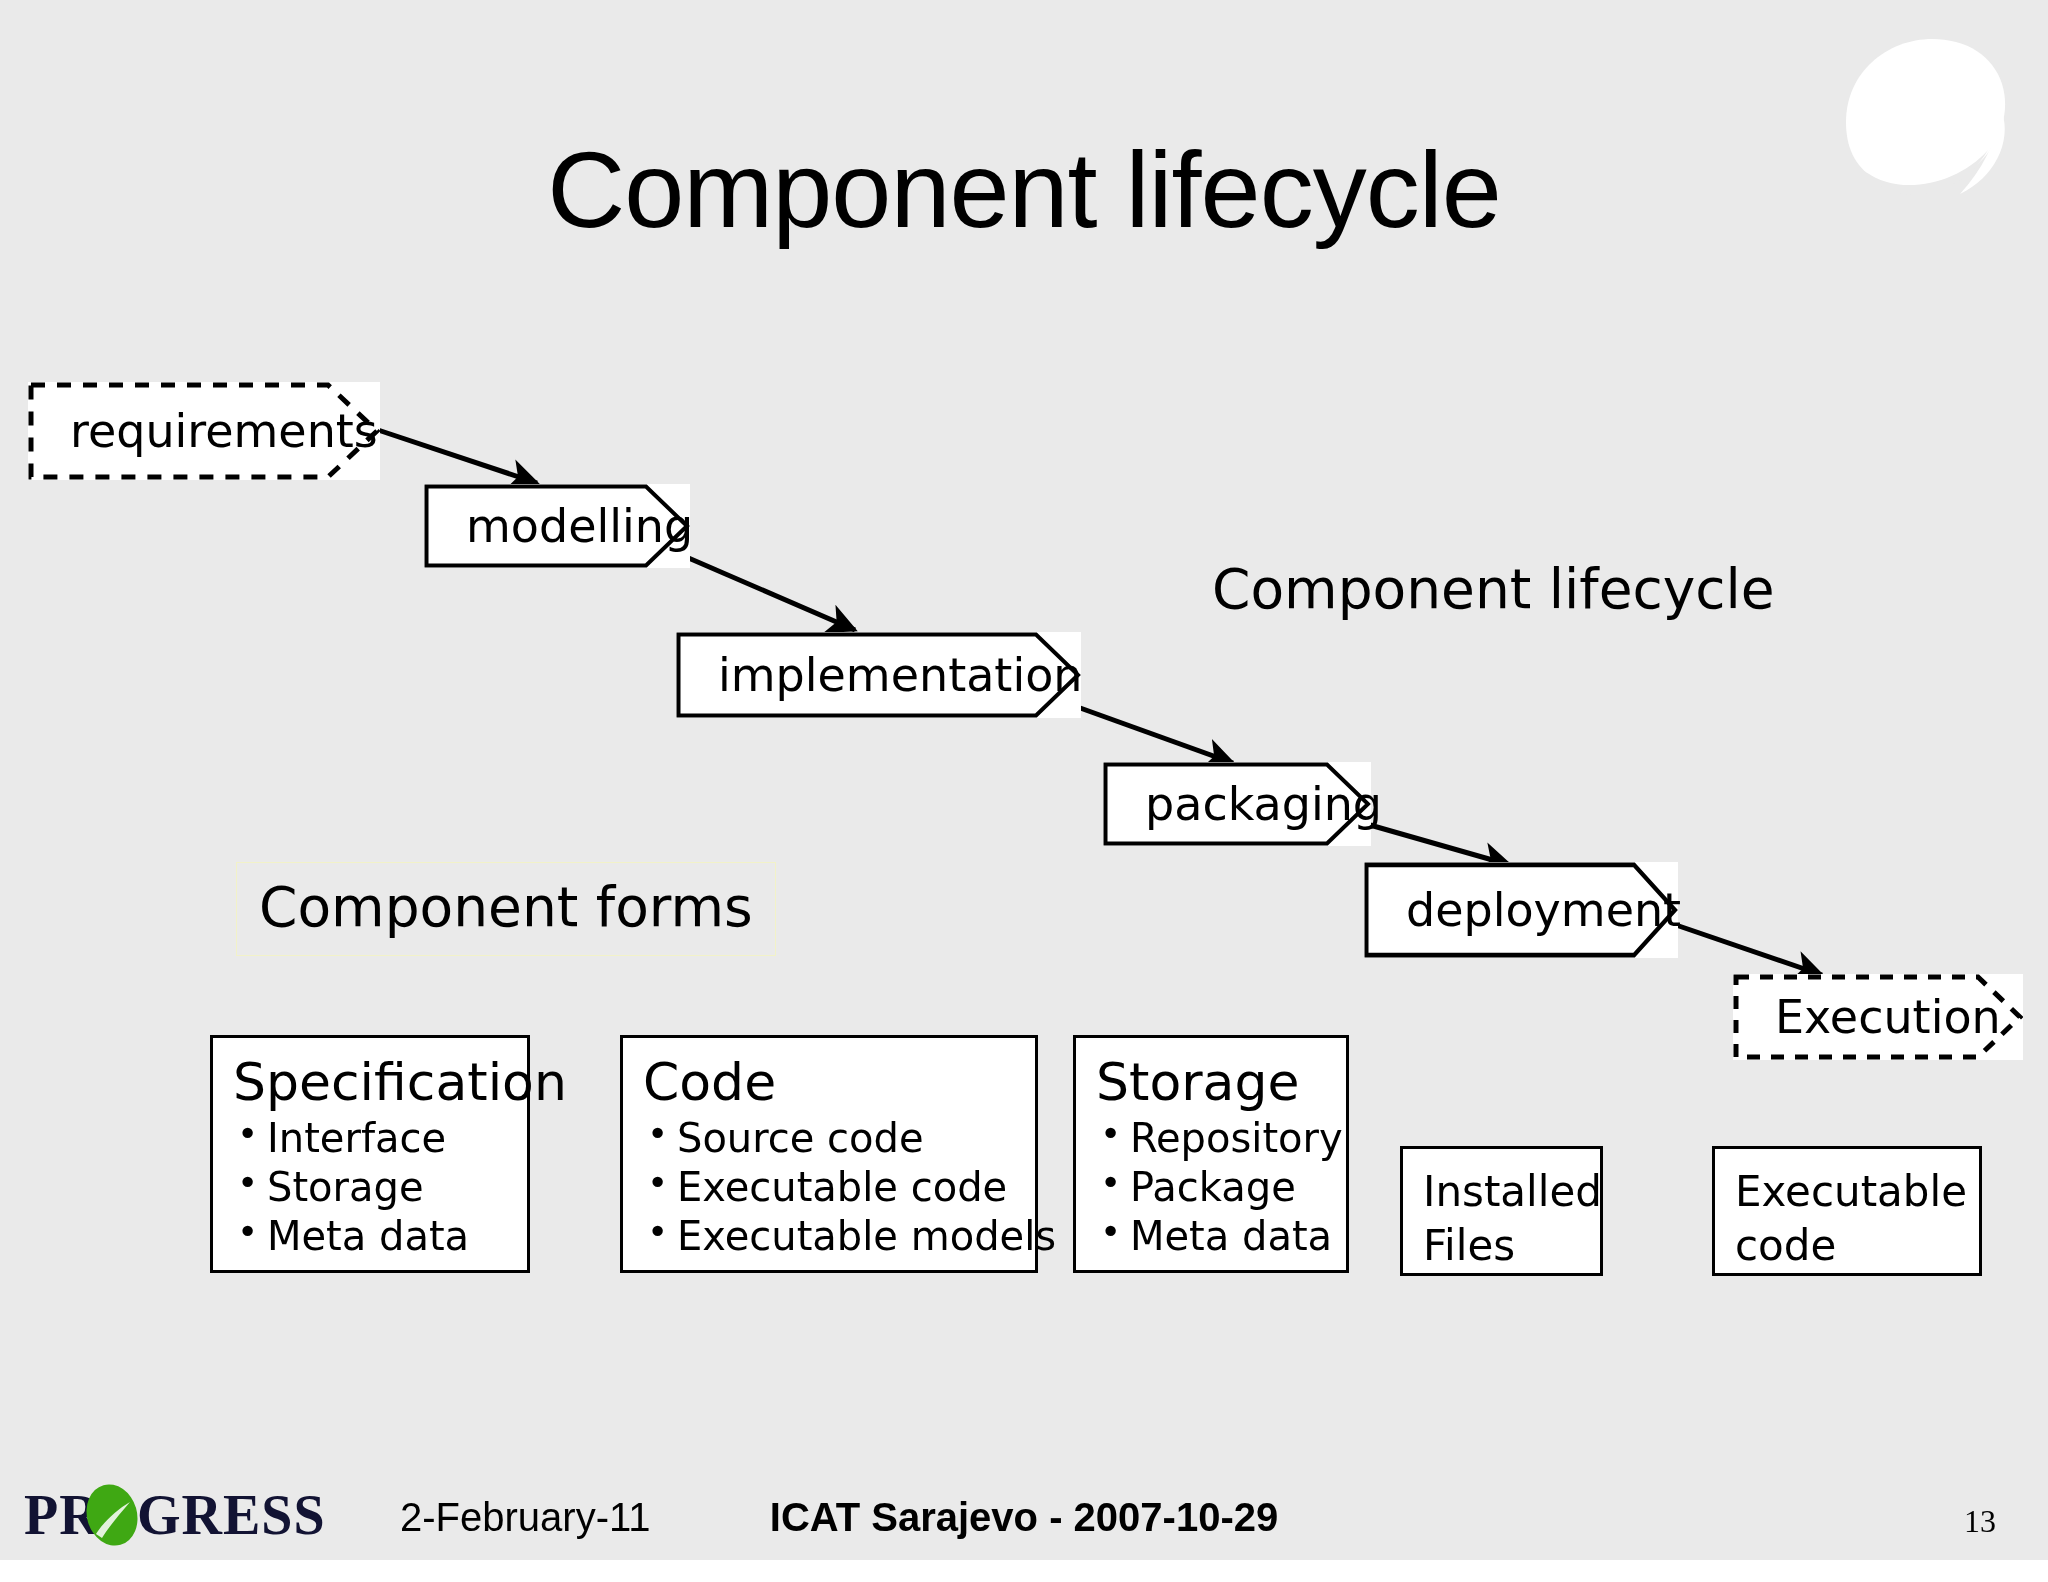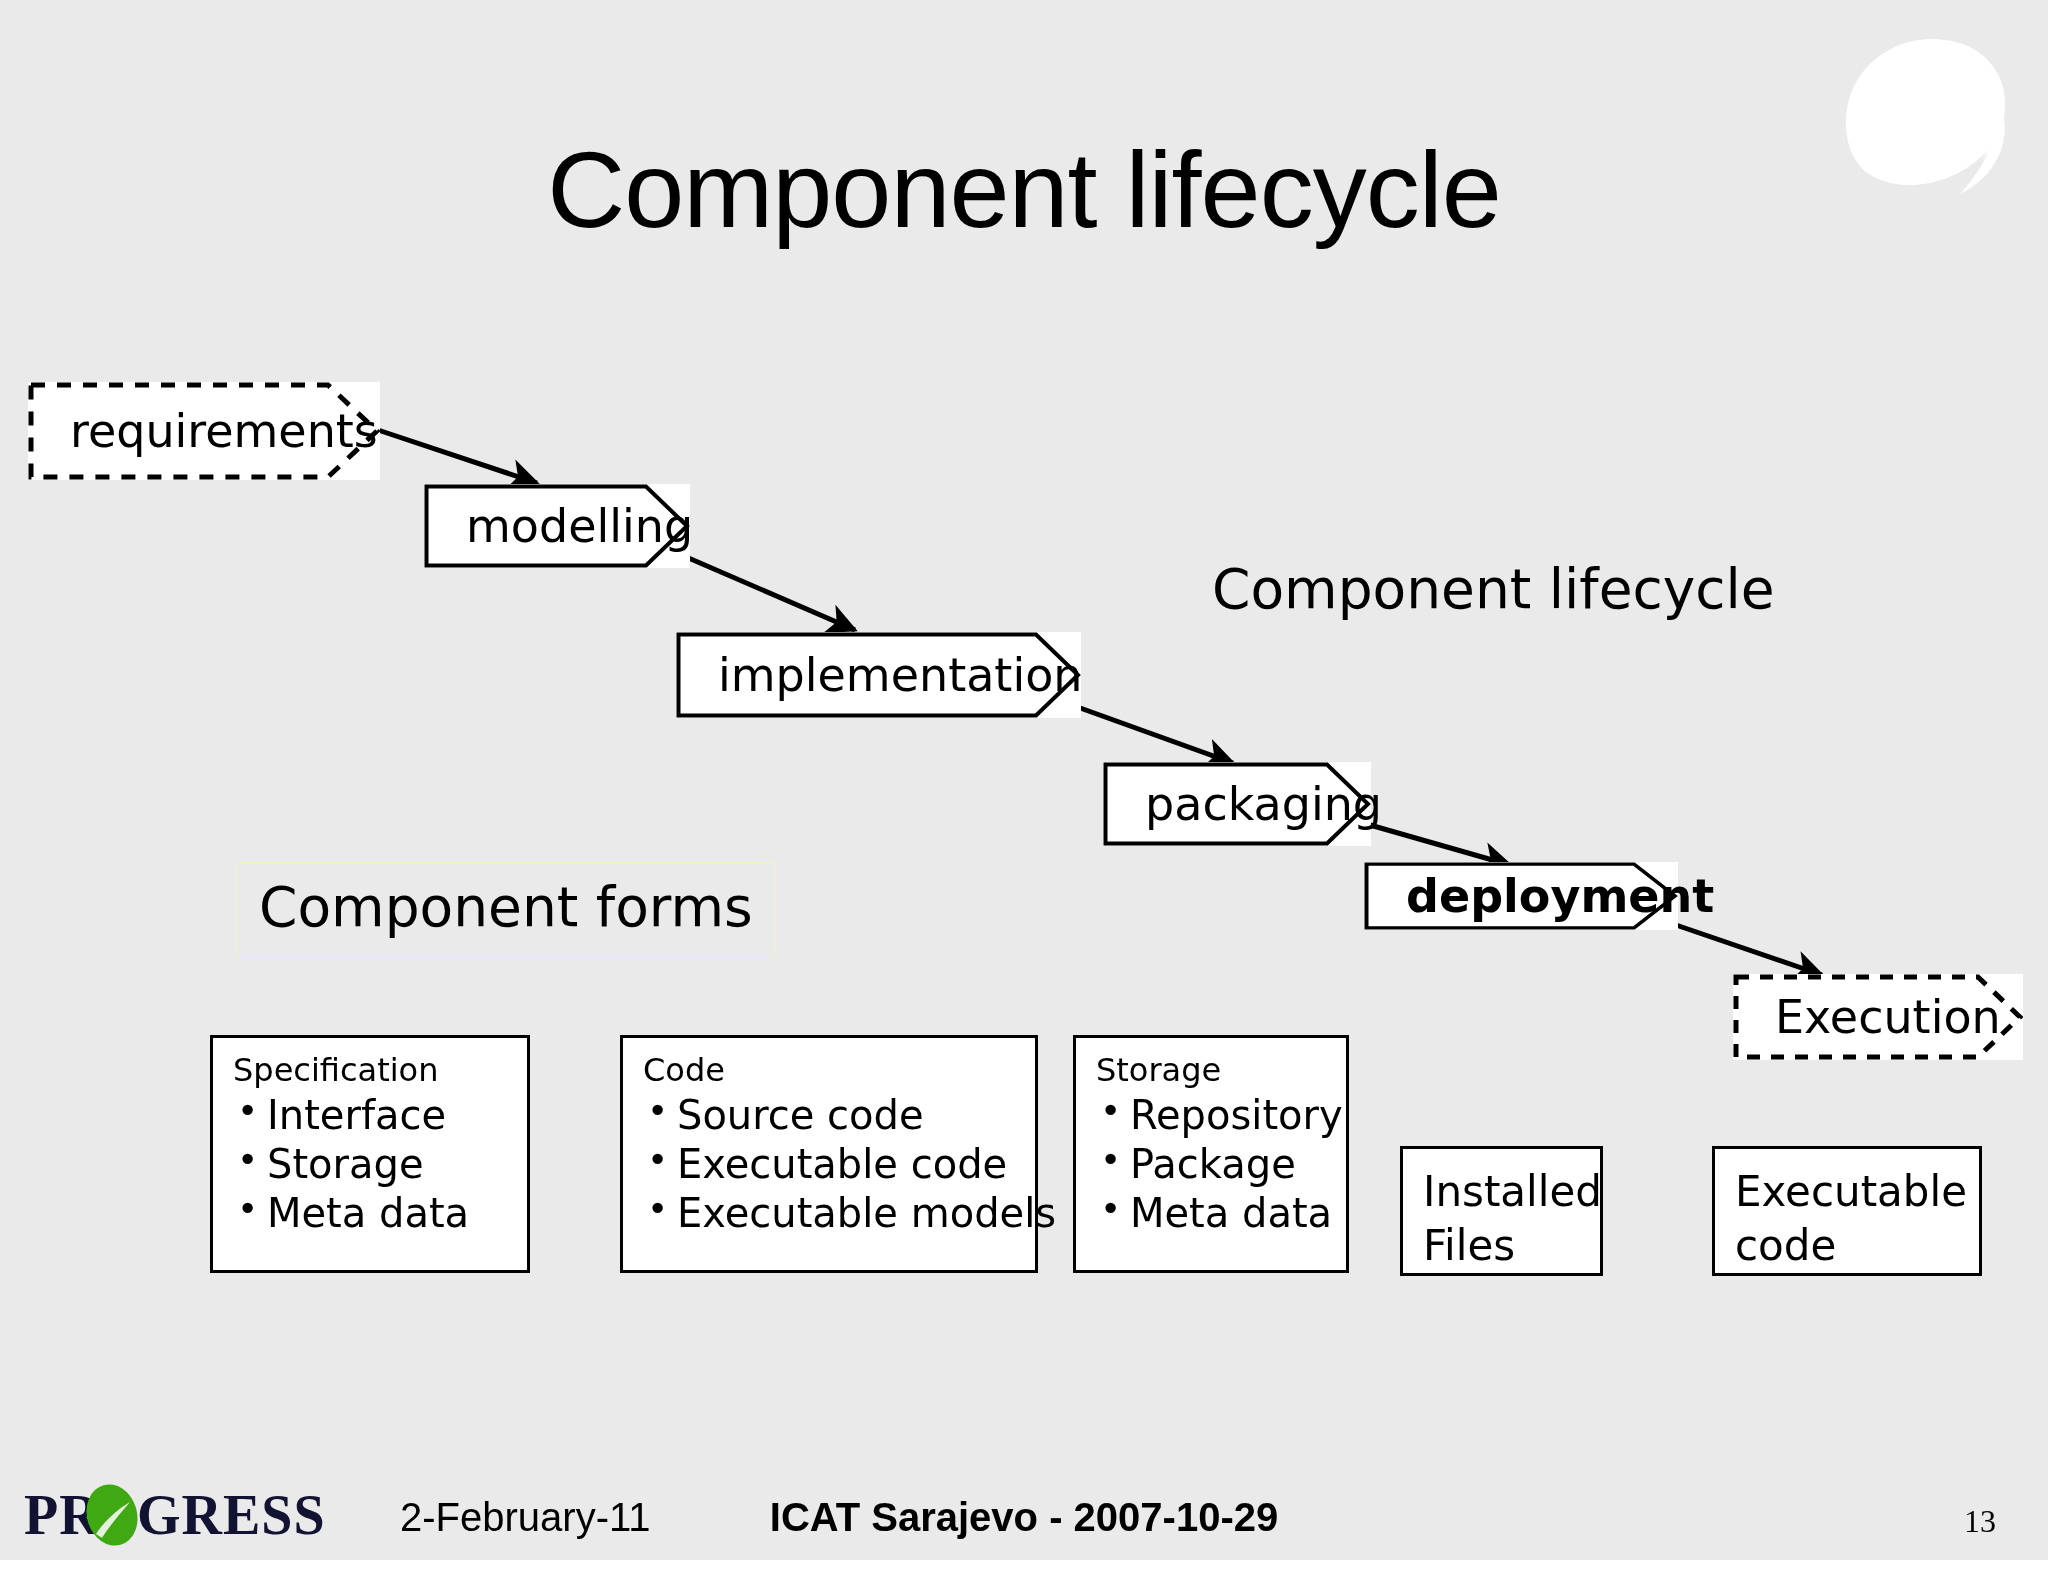--- a/index.html
+++ b/index.html
@@ -95,21 +95,21 @@
 
   
   .form-box {
     position: absolute;
     background: #ffffff;
     border: 3px solid #000000;
     box-sizing: border-box;
     padding: 14px 18px 12px 20px;
   }
   .form-box .fb-title {
-    font-size: 32px;
+    font-size: 52px;
     font-family: "DejaVu Sans", sans-serif;
     line-height: 1.16;
     white-space: nowrap;
   }
   .form-box ul {
     margin: 2px 0 0 0;
     padding: 0;
     list-style: none;
   }
   .form-box li {
@@ -242,21 +242,21 @@
     <span class="chev-label">implementation</span>
   </div>
 
   <div class="chevron" style="left:1103px; top:762px; width:268px; height:84px;">
     <svg class="chev-svg" viewBox="0 0 268 84" preserveAspectRatio="none">
       <path d="M2.5,2.5 L224,2.5 L265,42 L224,81.5 L2.5,81.5 Z" fill="#ffffff" stroke="#000000" stroke-width="4"></path>
     </svg>
     <span class="chev-label">packaging</span>
   </div>
 
-  <div class="chevron" style="left:1364px; top:862px; width:314px; height:68px;font-weight:bold;">
+  <div class="chevron" style="left:1364px; top:862px; width:314px; height:96px;">
     <svg class="chev-svg" viewBox="0 0 314 84" preserveAspectRatio="none">
       <path d="M2.5,2.5 L270,2.5 L311,42 L270,81.5 L2.5,81.5 Z" fill="#ffffff" stroke="#000000" stroke-width="4"></path>
     </svg>
     <span class="chev-label">deployment</span>
   </div>
 
   <div class="chevron" style="left:1733px; top:974px; width:290px; height:86px;">
     <svg class="chev-svg" viewBox="0 0 290 86" preserveAspectRatio="none">
       <path d="M3,3 L245,3 L287,43 L245,83 L3,83 Z" fill="#ffffff" stroke="#000000" stroke-width="5" stroke-dasharray="13,11"></path>
     </svg>

